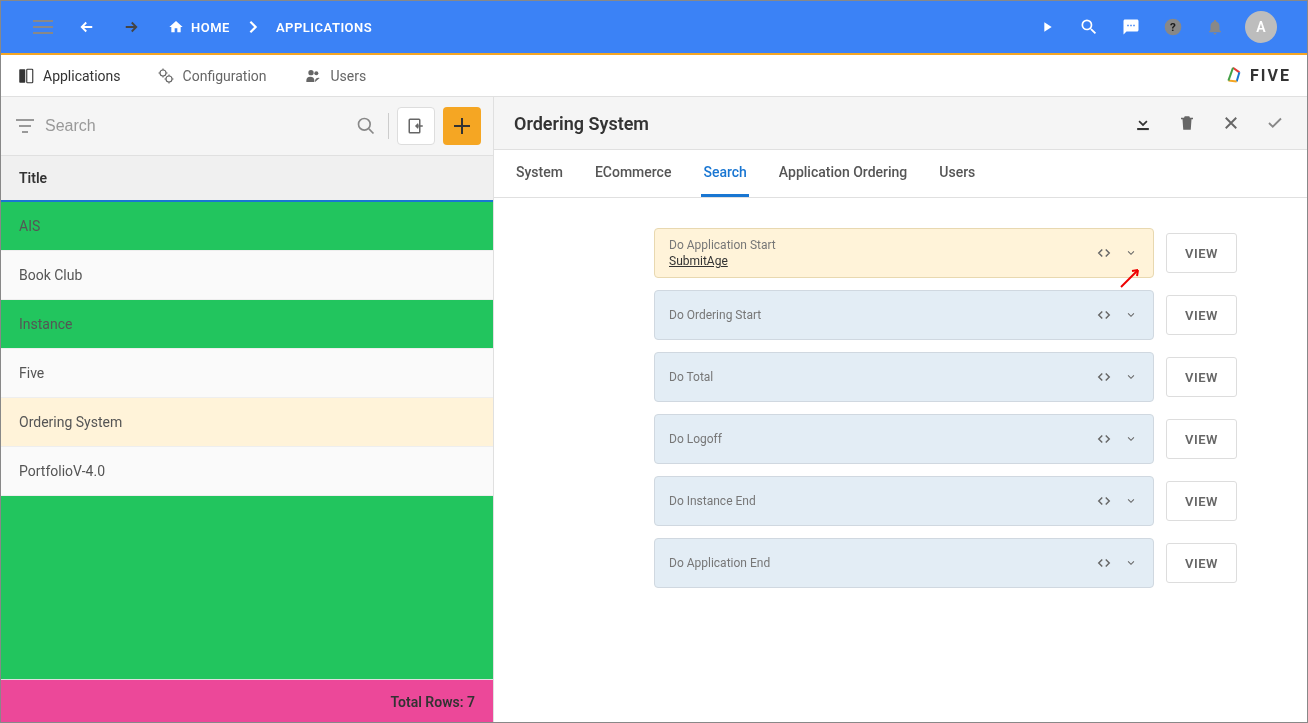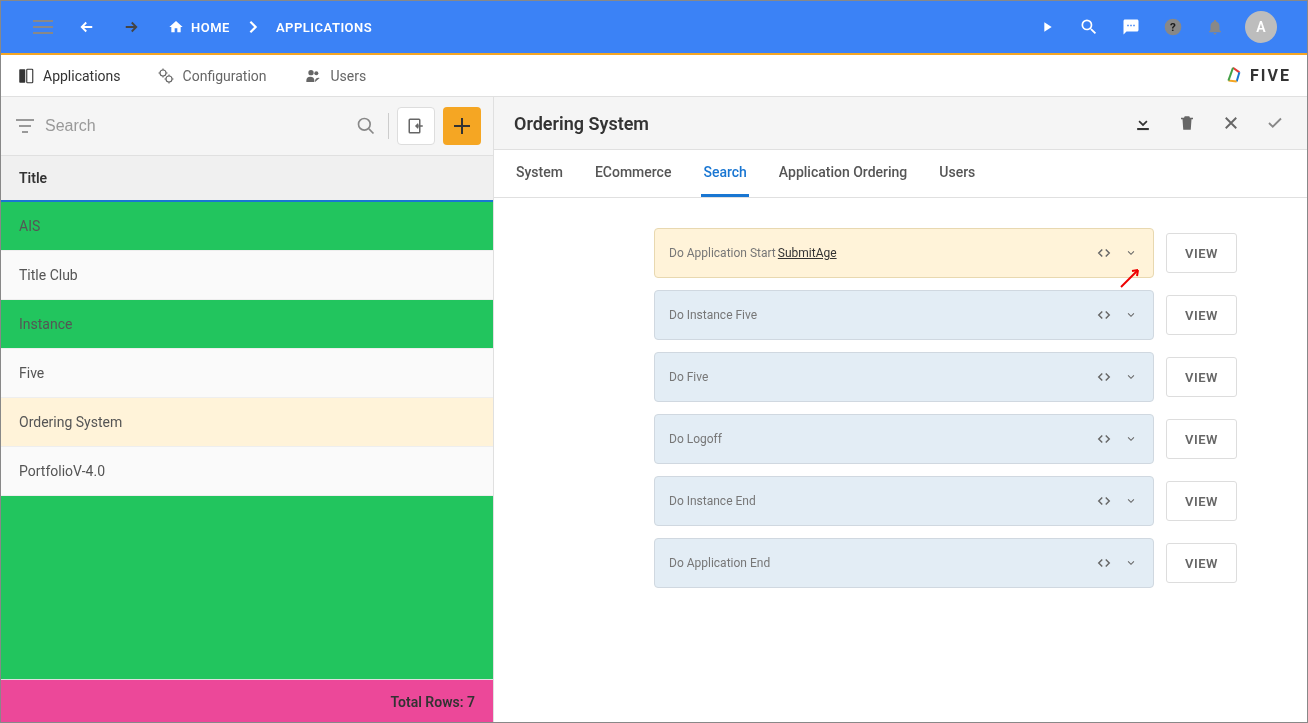--- a/index.html
+++ b/index.html
@@ -57,21 +57,21 @@
 
 .content-tabs { display: flex; gap: 28px; padding: 0 20px; border-bottom: 1px solid #e0e0e0; background: #fff; border-top: 1px solid #e0e0e0; }
 .content-tab { padding: 14px 2px; color: #555; cursor: pointer; font-size: 14px; font-weight: 500; border-bottom: 3px solid transparent; }
 .content-tab.active { color: #1976d2; border-bottom-color: #1976d2; }
 
 
 .events-body { flex: 1; background: #fff; padding: 30px 70px 20px 160px; overflow-y: auto; }
 .event-row { display: flex; align-items: stretch; gap: 12px; margin-bottom: 12px; }
 .event-card { flex: 1; border: 1px solid #d0d8e0; border-radius: 4px; padding: 8px 14px; display: flex; align-items: center; justify-content: space-between; min-height: 50px; background: #e3edf5; position: relative; }
 .event-card.highlighted { background: #fff3d9; border-color: #e8d8b0; }
-.event-card-text { display: flex; gap: 2px; }
+.event-card-text { display: flex; flex-direction: column; gap: 2px; }
 .event-label { font-size: 12px; color: #777; }
 .event-value { font-size: 12px; color: #333; text-decoration: underline; }
 .event-icons { display: flex; align-items: center; gap: 10px; color: #666; }
 .event-icon-btn { cursor: pointer; display: flex; align-items: center; }
 .view-btn { border: 1px solid #ddd; background: #fff; padding: 0 18px; height: 40px; display: flex; align-items: center; justify-content: center; font-weight: 600; color: #666; letter-spacing: 0.5px; cursor: pointer; border-radius: 3px; font-size: 13px; align-self: center; }
 
 
 .red-arrow { position: absolute; right: 9px; bottom: -13px; pointer-events: none; }
 
 svg { display: block; }
@@ -213,21 +213,21 @@
       </div>
       <div class="add-btn">
         <svg width="18" height="18" viewBox="0 0 18 18" stroke="#333" stroke-width="2">
             <path d="M9 1v16M1 9h16"></path>
           </svg>
       </div>
     </div>
     <div class="list-header">Title</div>
     <div class="list-body">
       <div class="list-row">AIS</div>
-      <div class="list-row">Title Club</div>
+      <div class="list-row">Book Club</div>
       <div class="list-row">Instance</div>
       <div class="list-row">Five</div>
       <div class="list-row selected">Ordering System</div>
       <div class="list-row">PortfolioV-4.0</div>
     </div>
     <div class="list-footer">Total Rows: 7</div>
   </div>
 
   <div class="content">
     <div class="content-header">
@@ -288,42 +288,42 @@
             <path d="M3 23 L20 6" stroke="#e00" stroke-width="2" fill="none"></path>
             <path d="M20 6 L14 7 M20 6 L19 12" stroke="#e00" stroke-width="2" fill="none"></path>
           </svg>
         </div>
         <div class="view-btn">VIEW</div>
       </div>
 
       <div class="event-row">
         <div class="event-card">
           <div class="event-card-text">
-            <span class="event-label">Do Instance Five</span>
+            <span class="event-label">Do Ordering Start</span>
           </div>
           <div class="event-icons">
             <span class="event-icon-btn">
                 <svg width="18" height="14" viewBox="0 0 24 24" fill="none" stroke="#666" stroke-width="2.5">
                   <path d="M9 6l-6 6 6 6M15 6l6 6-6 6"></path>
                 </svg>
               </span>
             <span class="event-icon-btn">
                 <svg width="16" height="10" viewBox="0 0 24 24" fill="none" stroke="#666" stroke-width="2.5">
                   <path d="M5 8l7 7 7-7"></path>
                 </svg>
               </span>
           </div>
         </div>
         <div class="view-btn">VIEW</div>
       </div>
 
       <div class="event-row">
         <div class="event-card">
           <div class="event-card-text">
-            <span class="event-label">Do Five</span>
+            <span class="event-label">Do Total</span>
           </div>
           <div class="event-icons">
             <span class="event-icon-btn">
                 <svg width="18" height="14" viewBox="0 0 24 24" fill="none" stroke="#666" stroke-width="2.5">
                   <path d="M9 6l-6 6 6 6M15 6l6 6-6 6"></path>
                 </svg>
               </span>
             <span class="event-icon-btn">
                 <svg width="16" height="10" viewBox="0 0 24 24" fill="none" stroke="#666" stroke-width="2.5">
                   <path d="M5 8l7 7 7-7"></path>

